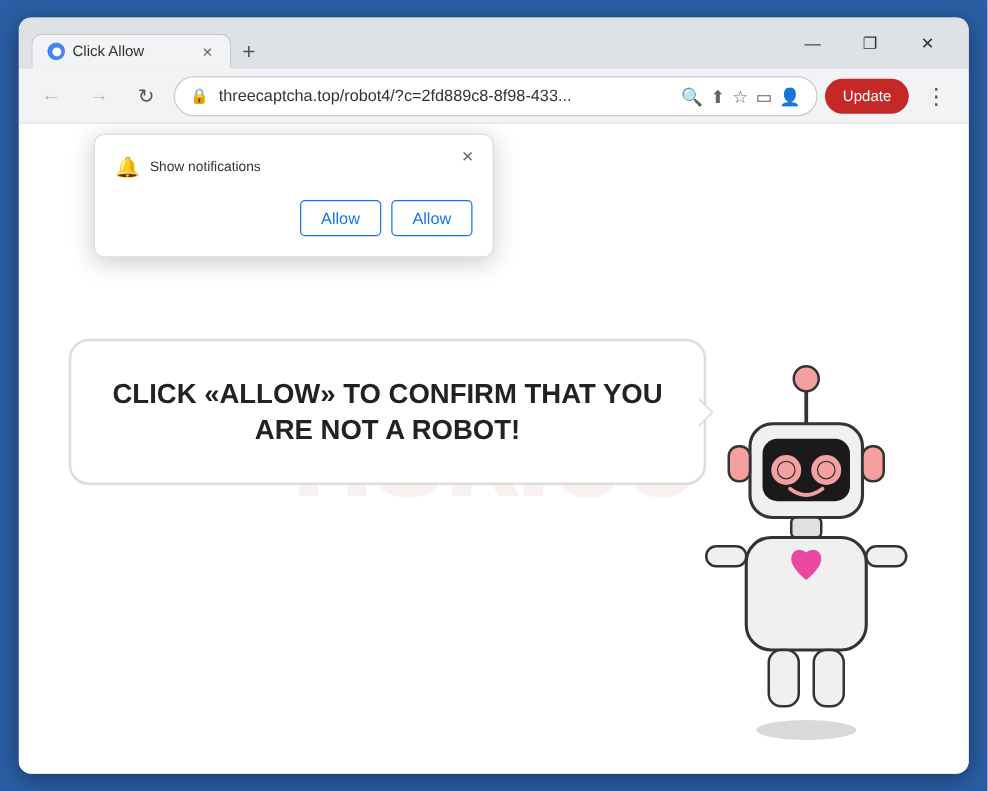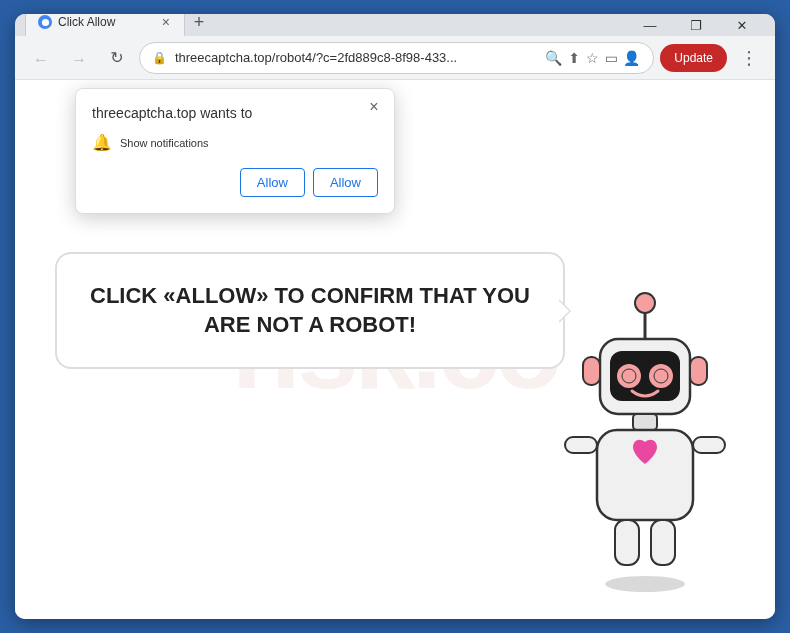--- a/index.html
+++ b/index.html
@@ -199,21 +199,21 @@
     .robot-area {
       position: absolute;
       right: 30px;
       bottom: 20px;
       width: 200px;
       height: 320px;
     }
     
     .title-bar-top {
       background: #dee1e6;
-      height: 22px;
+      height: 41px;
       display: flex;
       align-items: center;
       padding: 0 10px;
     }
     .title-bar-tabs {
       display: flex;
       align-items: flex-end;
       flex: 1;
       height: 100%;
     }
@@ -287,21 +287,20 @@
     <button class="update-btn">Update</button>
     <div class="menu-btn">⋮</div>
   </div>
 
   <div class="page-content">
 
     <div class="watermark">risk.co</div>
 
     <div class="notification-popup">
       <div class="popup-close">×</div>
-      <div class="popup-title">threecaptcha.top wants to</div>
       <div class="popup-item">
         <span class="bell-icon">🔔</span>
         <span class="popup-item-text">Show notifications</span>
       </div>
       <div class="popup-buttons">
         <button class="popup-btn-allow">Allow</button>
         <button class="popup-btn-block">Allow</button>
       </div>
     </div>
 

